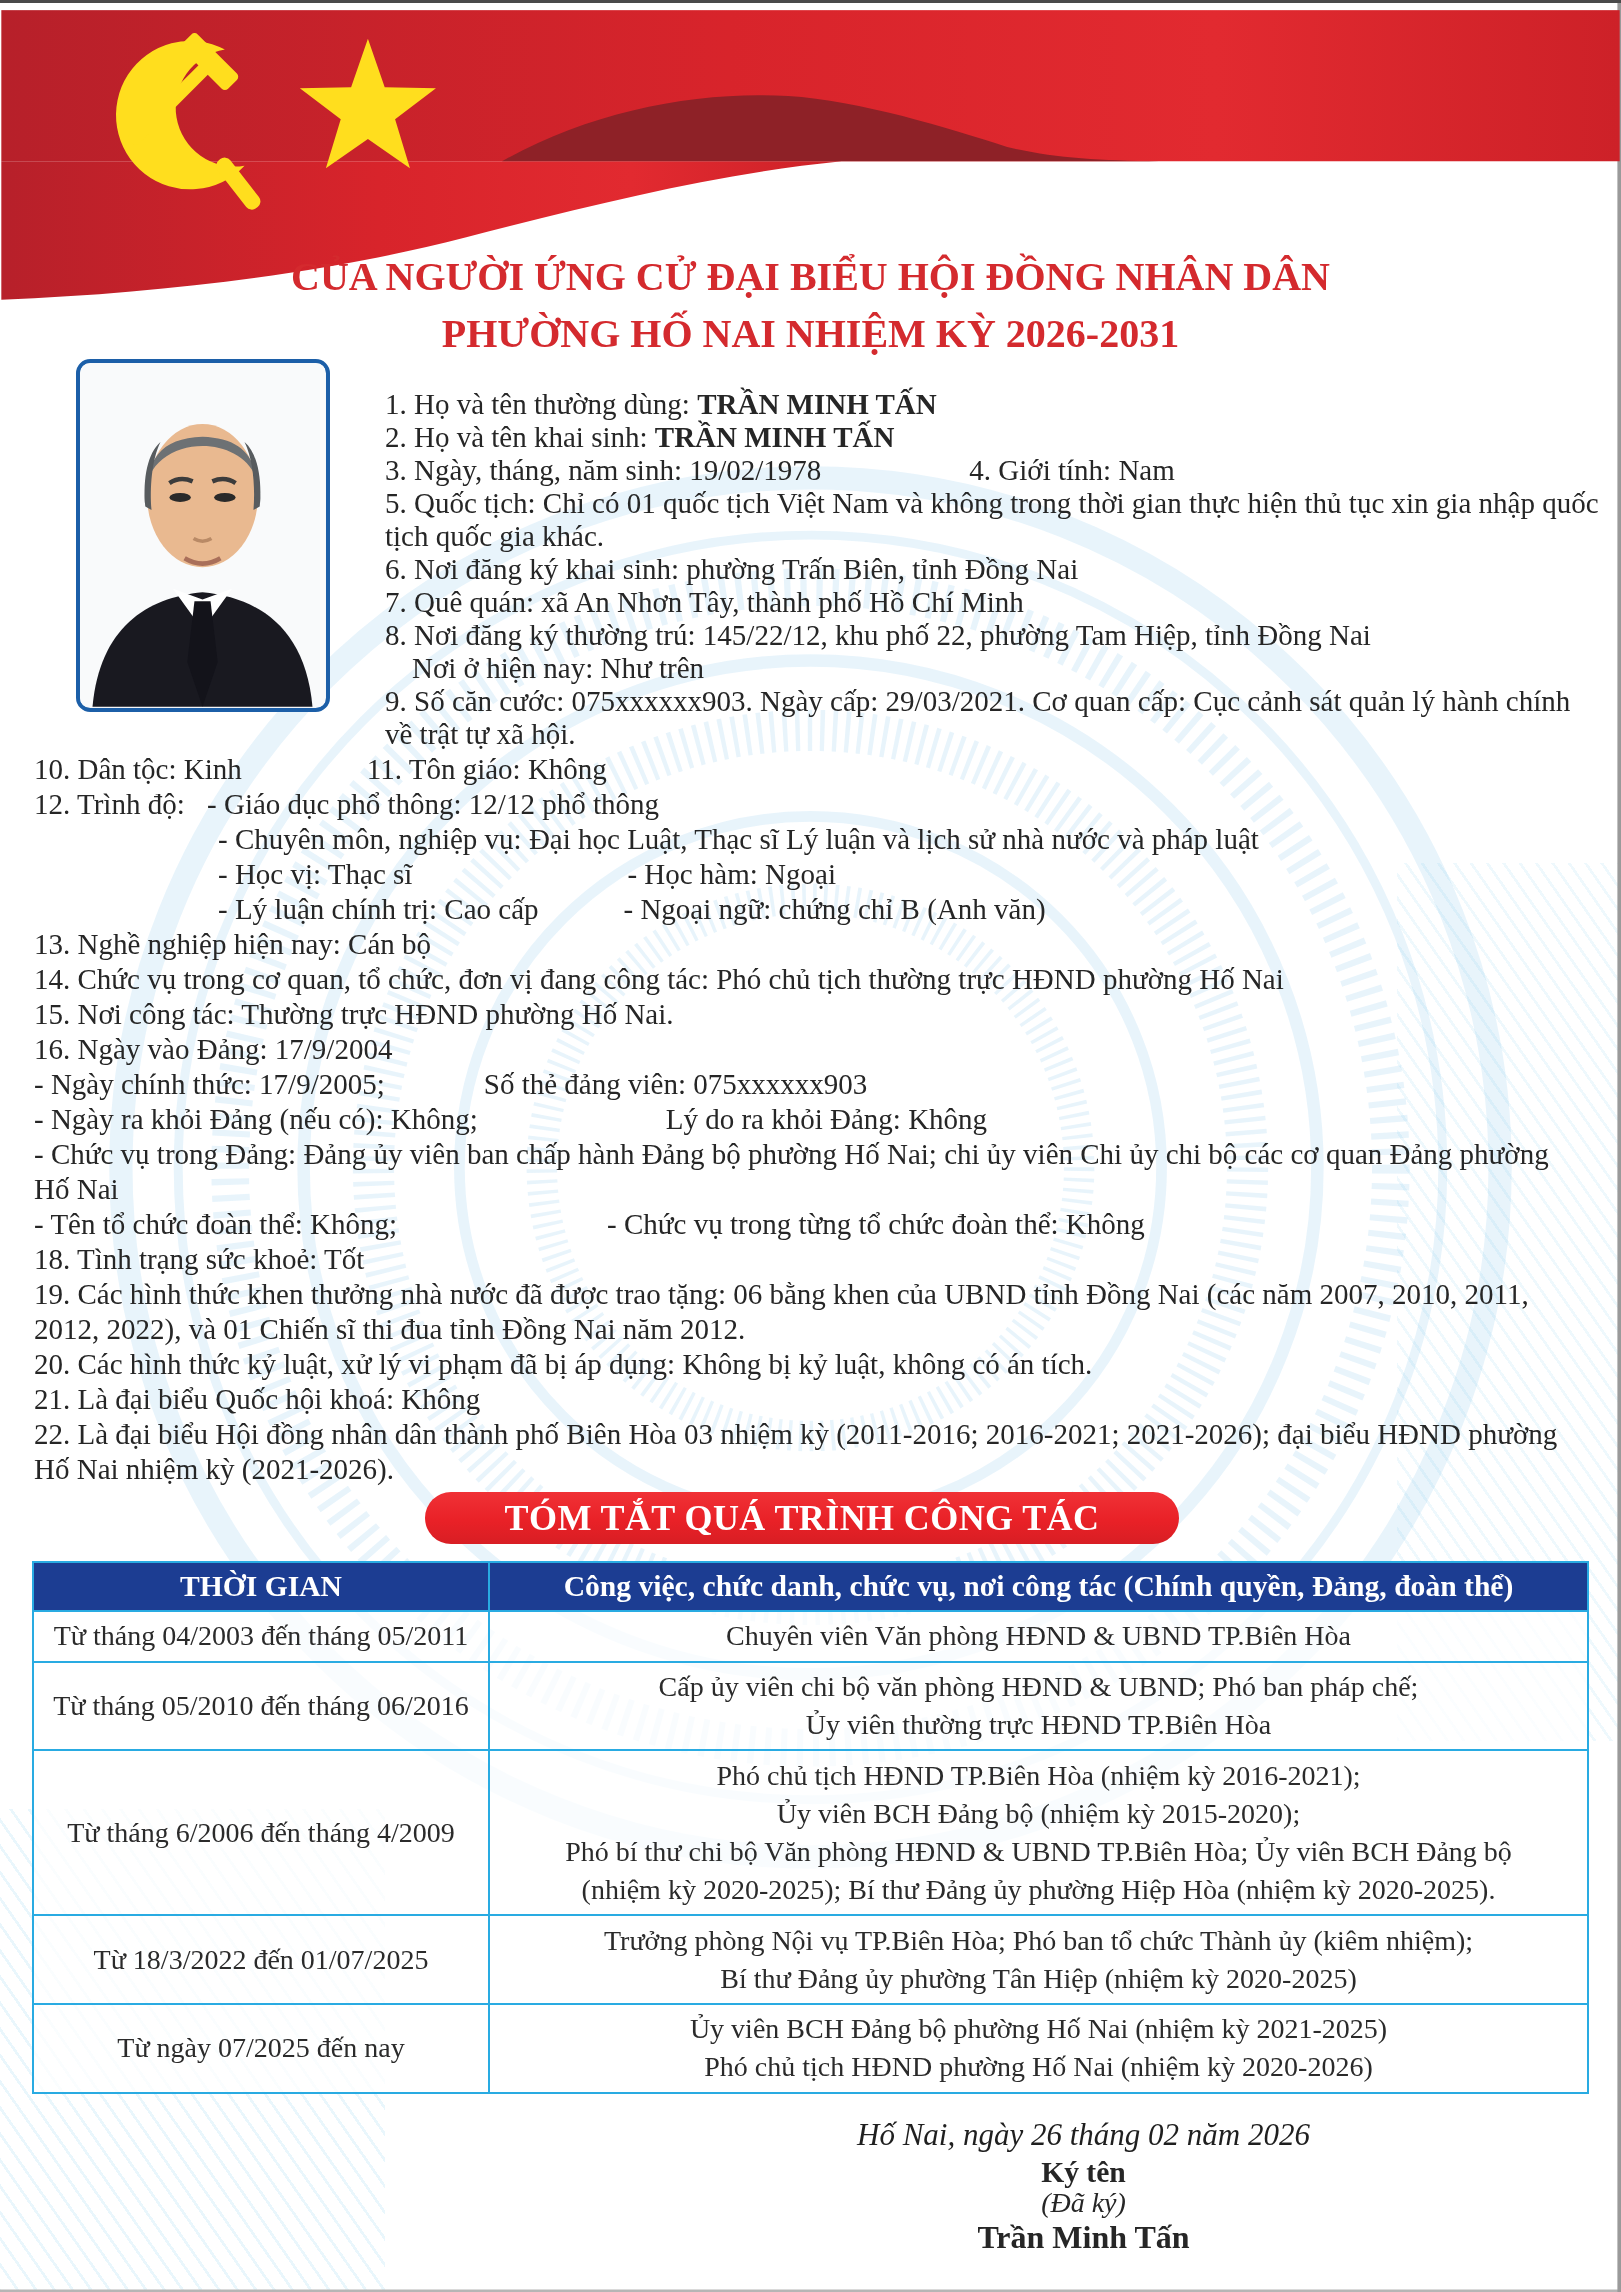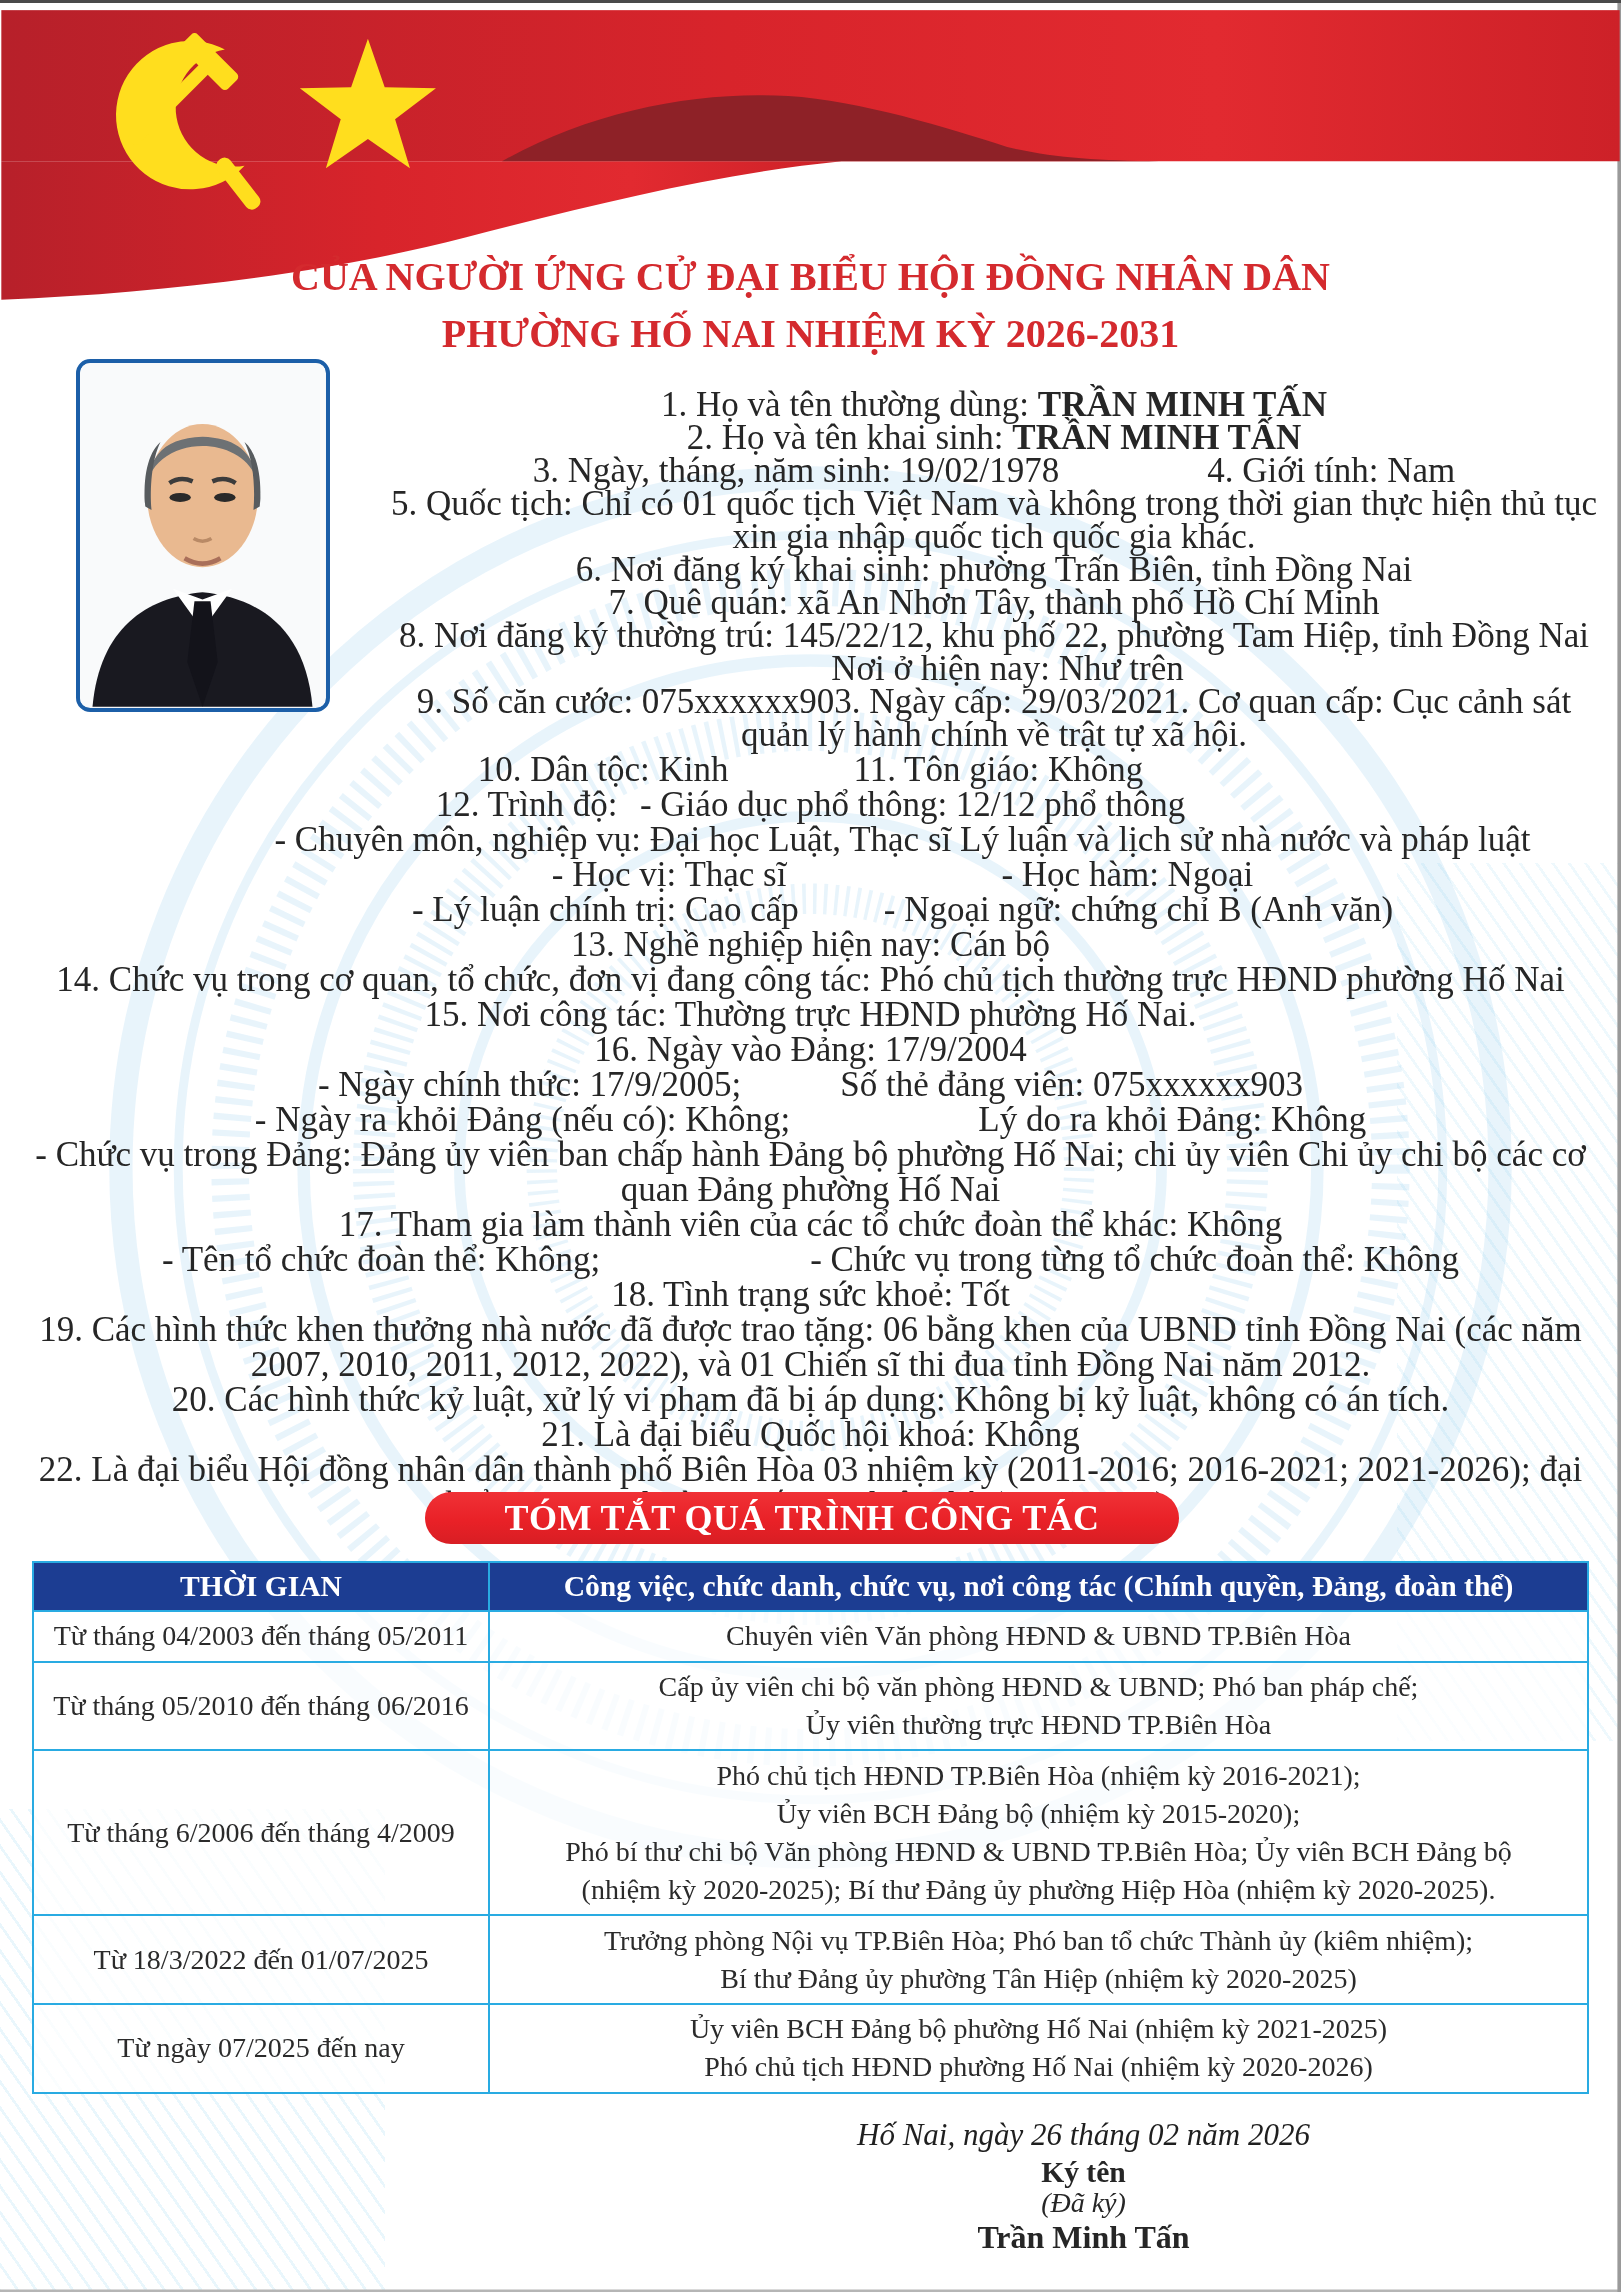--- a/index.html
+++ b/index.html
@@ -24,21 +24,21 @@
   .doc-title{position:absolute; left:0; top:158px; width:100%; text-align:center; z-index:2;
     font-family:"Liberation Sans","DejaVu Sans",sans-serif; font-weight:bold;
     font-size:75px; letter-spacing:0.9px; color:#e2262c; line-height:1;}
   .doc-sub{position:absolute; left:0; width:100%; text-align:center; z-index:2;
     font-weight:bold; font-size:40px; color:#d42a2e; line-height:1;}
   .sub1{top:254px;} .sub2{top:311px;}
 
   .photo{position:absolute; left:76px; top:356px; width:254px; height:353px; z-index:2;
     border:4.5px solid #1c5fa8; border-radius:14.3px; overflow:hidden; background:#f6f8fa; box-sizing:border-box;}
 
-  .bio{position:absolute; z-index:2; font-size:35px;text-align:center;}
+  .bio{position:absolute; z-index:2; font-size:29px;}
   .bio .bio-line{line-height:33px;}
   #bio-right{left:385px; top:385px; width:1218px;}
   #bio-full{left:34px; top:749px; width:1553px;}
   #bio-full .bio-line{line-height:35px;}
   .bio .b{font-weight:bold;}
 
   .banner{position:absolute; left:425px; top:1489px; width:754px; height:52px; z-index:2;
     background:linear-gradient(180deg,#f03136 0%, #e92127 55%, #d81e24 100%);
     border-radius:26px; display:flex; align-items:center; justify-content:center;}
   .banner span{color:#ffffff; font-weight:bold; font-size:36px; letter-spacing:0.4px;}
@@ -141,21 +141,20 @@
       <div class="bio-line" style="padding-left: 184px;"><span>- Chuyên môn, nghiệp vụ: Đại học Luật, Thạc sĩ Lý luận và lịch sử nhà nước và pháp luật</span></div>
       <div class="bio-line" style="padding-left: 184px;"><span>- Học vị: Thạc sĩ</span><span style="margin-left: 215px;">- Học hàm: Ngoại</span></div>
       <div class="bio-line" style="padding-left: 184px;"><span>- Lý luận chính trị: Cao cấp</span><span style="margin-left: 85px;">- Ngoại ngữ: chứng chỉ B (Anh văn)</span></div>
       <div class="bio-line"><span>13. Nghề nghiệp hiện nay: Cán bộ</span></div>
       <div class="bio-line"><span>14. Chức vụ trong cơ quan, tổ chức, đơn vị đang công tác: Phó chủ tịch thường trực HĐND phường Hố Nai</span></div>
       <div class="bio-line"><span>15. Nơi công tác: Thường trực HĐND phường Hố Nai.</span></div>
       <div class="bio-line"><span>16. Ngày vào Đảng: 17/9/2004</span></div>
       <div class="bio-line"><span>- Ngày chính thức: 17/9/2005;</span><span style="margin-left: 99px;">Số thẻ đảng viên: 075xxxxxx903</span></div>
       <div class="bio-line"><span>- Ngày ra khỏi Đảng (nếu có): Không;</span><span style="margin-left: 188px;">Lý do ra khỏi Đảng: Không</span></div>
       <div class="bio-line"><span>- Chức vụ trong Đảng: Đảng ủy viên ban chấp hành Đảng bộ phường Hố Nai; chi ủy viên Chi ủy chi bộ các cơ quan Đảng phường Hố Nai</span></div>
-      <div class="bio-line"><span>17. Tham gia làm thành viên của các tổ chức đoàn thể khác: Không</span></div>
       <div class="bio-line"><span>- Tên tổ chức đoàn thể: Không;</span><span style="margin-left: 210px;">- Chức vụ trong từng tổ chức đoàn thể: Không</span></div>
       <div class="bio-line"><span>18. Tình trạng sức khoẻ: Tốt</span></div>
       <div class="bio-line"><span>19. Các hình thức khen thưởng nhà nước đã được trao tặng: 06 bằng khen của UBND tỉnh Đồng Nai (các năm 2007, 2010, 2011, 2012, 2022), và 01 Chiến sĩ thi đua tỉnh Đồng Nai năm 2012.</span></div>
       <div class="bio-line"><span>20. Các hình thức kỷ luật, xử lý vi phạm đã bị áp dụng: Không bị kỷ luật, không có án tích.</span></div>
       <div class="bio-line"><span>21. Là đại biểu Quốc hội khoá: Không</span></div>
       <div class="bio-line"><span>22. Là đại biểu Hội đồng nhân dân thành phố Biên Hòa 03 nhiệm kỳ (2011-2016; 2016-2021; 2021-2026); đại biểu HĐND phường Hố Nai nhiệm kỳ (2021-2026).</span></div>
     </div>
 
   <div class="banner">
     <span>TÓM TẮT QUÁ TRÌNH CÔNG TÁC</span>

